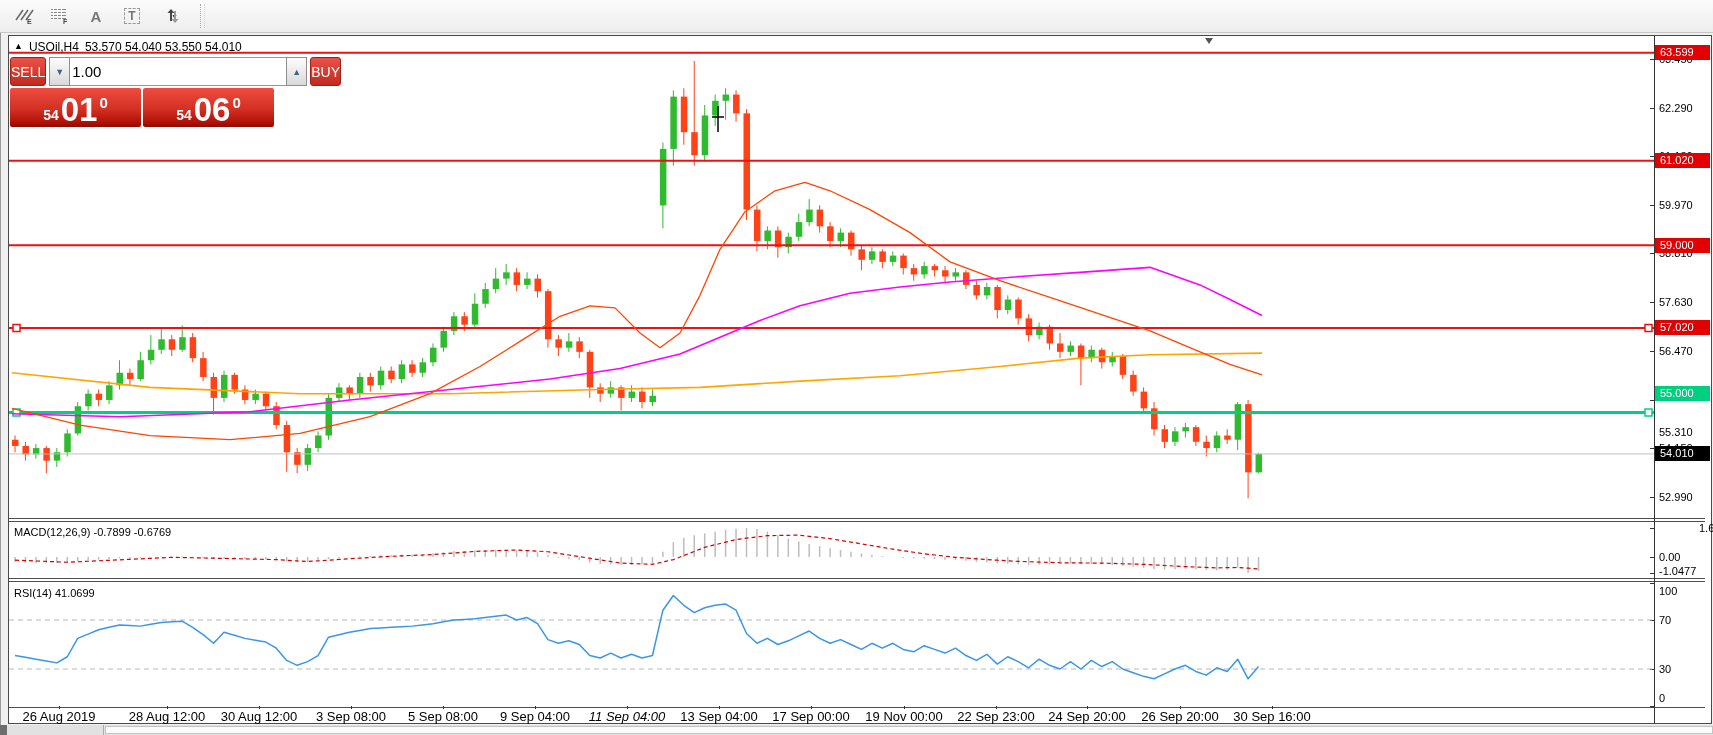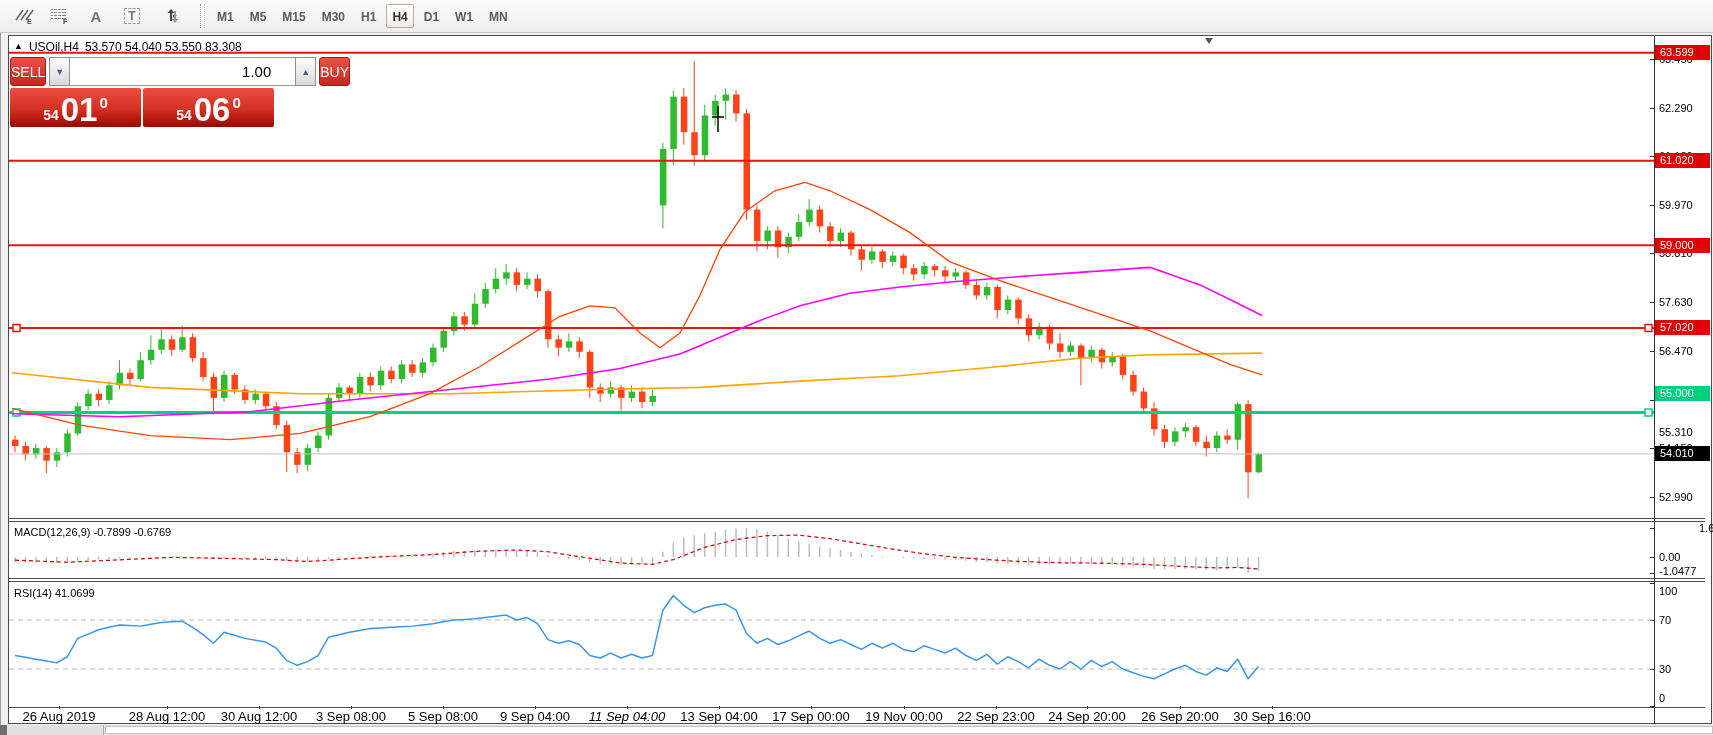--- a/index.html
+++ b/index.html
@@ -47,21 +47,21 @@
   .trade-panel{position:absolute;left:10px;top:57px;width:264px;z-index:7;font-family:"Liberation Sans",sans-serif;}
   .tp-row1{display:flex;height:29px;}
   .tp-btn{width:72px;height:29px;border:1px solid #9c2016;border-radius:3px;
     background:linear-gradient(#ea5247,#c22a1e);color:#fff;font-size:14px;
     display:flex;align-items:center;justify-content:center;}
   .tp-stepper{display:flex;flex:1;margin:0 3px;}
   .tp-arrow{width:21px;height:29px;background:linear-gradient(#fdfdfd,#d9d9d9);
     border:1px solid #8e8e8e;display:flex;align-items:center;justify-content:center;
     color:#44618c;font-size:9px;}
   .tp-input{flex:1;height:29px;border:1px solid #7f9db9;border-left:none;border-right:none;
-    font-size:15px;text-align:right;padding-right:24px;font-family:"Liberation Sans",sans-serif;}
+    font-size:15px;text-align:left;padding-right:15px;font-family:"Liberation Sans",sans-serif;}
   .tp-row2{display:flex;margin-top:2px;height:39px;}
   .tp-quote{flex:1;background:linear-gradient(#ef4d41 0%,#d32f23 55%,#b01205 88%,#8d0b00 100%);
     color:#fff;display:flex;align-items:flex-end;justify-content:center;
     padding-bottom:3px;border-radius:2px;}
   .tp-quote+.tp-quote{margin-left:2px;}
   .q-small{font-size:14px;font-weight:bold;line-height:1;margin:0 2px 2px 0;}
   .q-big{font-size:33px;font-weight:bold;line-height:0.85;}
   .q-sup{font-size:15px;font-weight:bold;line-height:1;margin:0 0 14px 2px;}
 
   
@@ -107,31 +107,20 @@
     <span style="font-size:12px;font-weight:bold;color:#777;border:1px dashed #999;padding:0 3px;">T</span>
   </div>
   <div class="tb-btn" style="width:42px;">
     <svg width="16" height="16" viewBox="0 0 16 16">
       <path d="M5 13 L5 5 L2.5 5 L6 1 L9.5 5 L7 5 L7 13 Z" fill="#444"></path>
       <path d="M11 3 L11 11 L13.5 11 L10 15 L6.5 11 L9 11 L9 3 Z" fill="#9a9a9a"></path>
     </svg>
     <span style="font-size:8px;color:#333;margin-left:3px;">▾</span>
   </div>
   <div class="tb-sep"></div>
-  <div id="tf-row" style="display:flex;">
-      <div class="tf-btn">M1</div>
-      <div class="tf-btn">M5</div>
-      <div class="tf-btn">M15</div>
-      <div class="tf-btn">M30</div>
-      <div class="tf-btn">H1</div>
-      <div class="tf-btn active">H4</div>
-      <div class="tf-btn">D1</div>
-      <div class="tf-btn">W1</div>
-      <div class="tf-btn">MN</div>
-    </div>
 </div>
 
 <div class="left-edge"></div>
 <div class="window"></div>
 
 <svg id="price-svg" style="left:9px;top:35px;z-index:1;" width="1645" height="483">
     <line x1="6" y1="400.5255999999999" x2="6" y2="417.2616000000001" stroke="#ff4217" stroke-width="1"></line>
     <rect x="3" y="404.7095999999999" width="6.5" height="6.275999999999954" fill="#ff4217"></rect>
     <line x1="16.45" y1="406.8016000000001" x2="16.45" y2="425.6295999999999" stroke="#ff4217" stroke-width="1"></line>
     <rect x="13.45" y="410.98559999999986" width="6.5" height="8.368000000000109" fill="#ff4217"></rect>
@@ -519,21 +508,21 @@
 <div class="pane-line" style="top:518px;"></div>
 <div class="pane-line" style="top:521px;"></div>
 <div class="pane-line" style="top:578px;"></div>
 <div class="pane-line" style="top:581px;"></div>
 <div class="pane-line" style="top:707px;"></div>
 <div class="scale-border"></div>
 
 <div class="chart-title">
   <span class="tri">▲</span>
   <span>USOil,H4</span>
-  <span>53.570 54.040 53.550 83.308</span>
+  <span>53.570 54.040 53.550 54.010</span>
 </div>
 
 <div class="ind-label" style="top:526px;">MACD(12,26,9) -0.7899 -0.6769</div>
 <div class="ind-label" style="top:587px;">RSI(14) 41.0699</div>
 
 <div id="scale-col">
     <div class="tick-dash" style="top: 58.9656px;"></div>
     <div class="tick-label" style="top: 51.9656px;">63.450</div>
     <div class="tick-dash" style="top: 107.5px;"></div>
     <div class="tick-label" style="top: 100.5px;">62.290</div>

